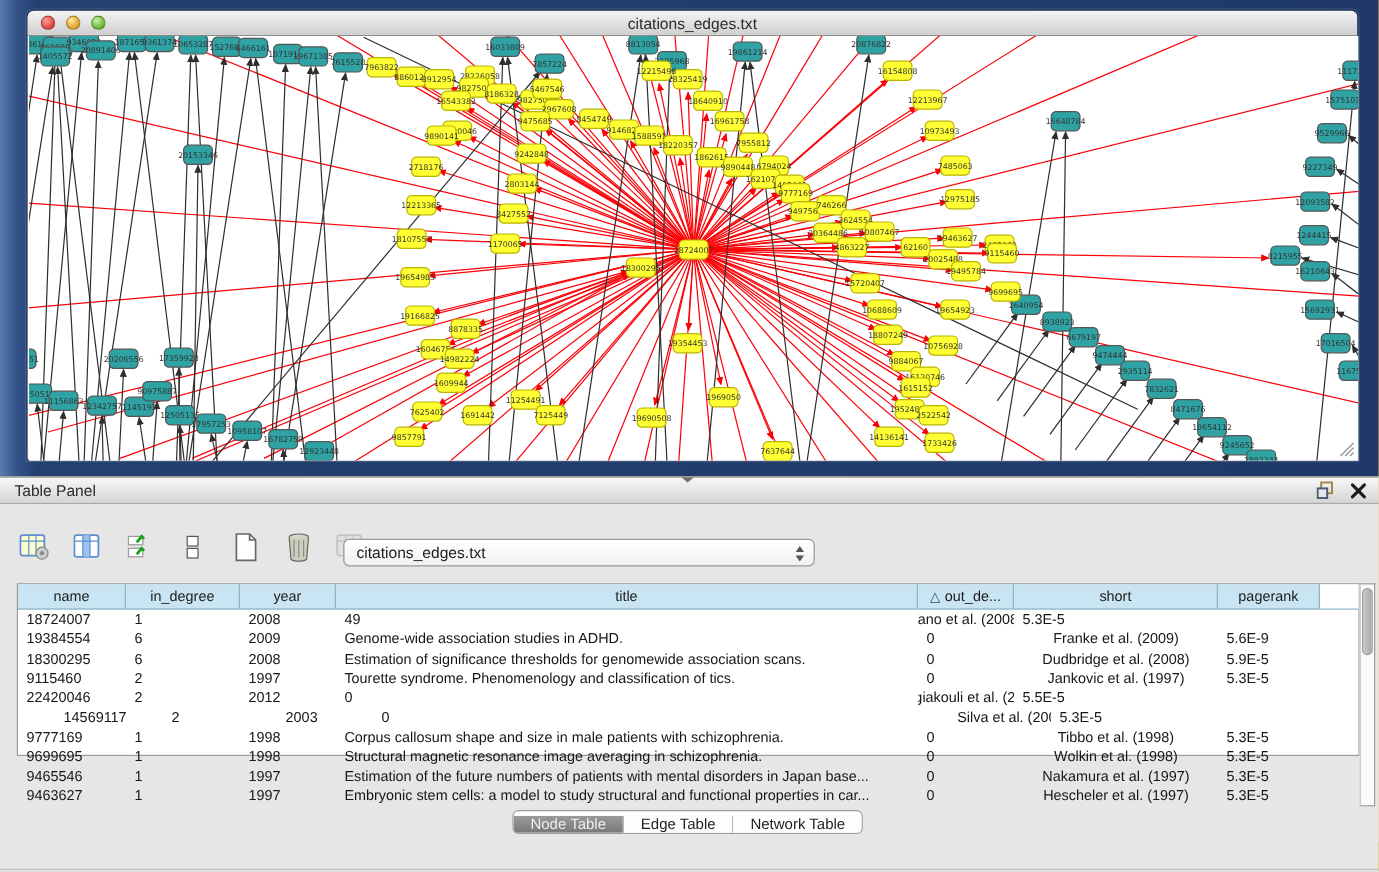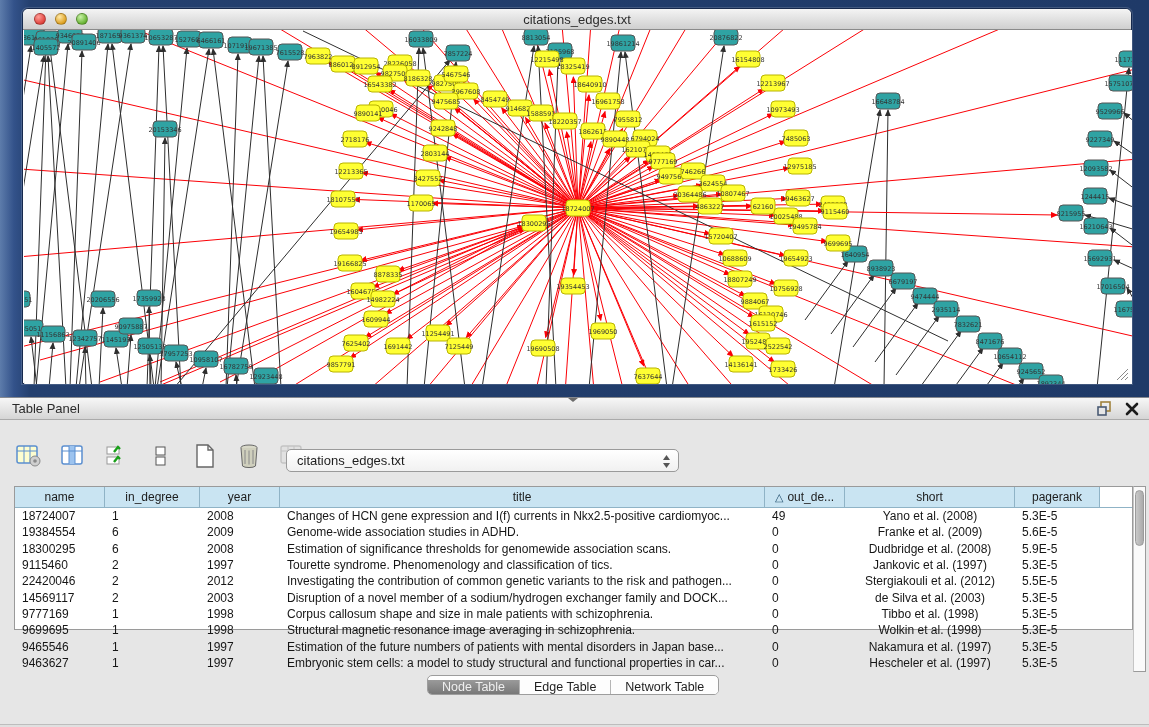--- a/index.html
+++ b/index.html
@@ -950,34 +950,33 @@
             </div>
             <div class="th">
               <span>pagerank</span>
             </div>
             <div class="th filler"></div>
           </div>
           <div class="trow" style="grid-template-columns: 90px 95px 80px 485px 80px 170px 85px 1fr;">
             <div class="td">18724007</div>
             <div class="td">1</div>
             <div class="td">2008</div>
-            <div class="td">Changes of HCN gene expression and I(f) currents in Nkx2.5-positive cardiomyoc...</div>
             <div class="td">49</div>
             <div class="td center">Yano et al. (2008)</div>
             <div class="td">5.3E-5</div>
             <div class="td"></div>
           </div>
           <div class="trow" style="grid-template-columns: 90px 95px 80px 485px 80px 170px 85px 1fr;">
             <div class="td">19384554</div>
             <div class="td">6</div>
             <div class="td">2009</div>
             <div class="td">Genome-wide association studies in ADHD.</div>
             <div class="td">0</div>
             <div class="td center">Franke et al. (2009)</div>
-            <div class="td">5.6E-5</div>
+            <div class="td">5.6E-9</div>
             <div class="td"></div>
           </div>
           <div class="trow" style="grid-template-columns: 90px 95px 80px 485px 80px 170px 85px 1fr;">
             <div class="td">18300295</div>
             <div class="td">6</div>
             <div class="td">2008</div>
             <div class="td">Estimation of significance thresholds for genomewide association scans.</div>
             <div class="td">0</div>
             <div class="td center">Dudbridge et al. (2008)</div>
             <div class="td">5.9E-5</div>
@@ -990,31 +989,29 @@
             <div class="td">Tourette syndrome. Phenomenology and classification of tics.</div>
             <div class="td">0</div>
             <div class="td center">Jankovic et al. (1997)</div>
             <div class="td">5.3E-5</div>
             <div class="td"></div>
           </div>
           <div class="trow" style="grid-template-columns: 90px 95px 80px 485px 80px 170px 85px 1fr;">
             <div class="td">22420046</div>
             <div class="td">2</div>
             <div class="td">2012</div>
-            <div class="td">Investigating the contribution of common genetic variants to the risk and pathogen...</div>
             <div class="td">0</div>
             <div class="td center">Stergiakouli et al. (2012)</div>
             <div class="td">5.5E-5</div>
             <div class="td"></div>
           </div>
-          <div class="trow" style="grid-template-columns: 90px 95px 80px 485px 80px 170px 85px 1fr;">
+          <div class="trow" style="grid-template-columns: 90px 95px 80px 485px 80px 170px 85px 1fr; padding-left: 31px;">
             <div class="td">14569117</div>
             <div class="td">2</div>
             <div class="td">2003</div>
-            <div class="td">Disruption of a novel member of a sodium/hydrogen exchanger family and DOCK...</div>
             <div class="td">0</div>
             <div class="td center">de Silva et al. (2003)</div>
             <div class="td">5.3E-5</div>
             <div class="td"></div>
           </div>
           <div class="trow" style="grid-template-columns: 90px 95px 80px 485px 80px 170px 85px 1fr;">
             <div class="td">9777169</div>
             <div class="td">1</div>
             <div class="td">1998</div>
             <div class="td">Corpus callosum shape and size in male patients with schizophrenia.</div>

